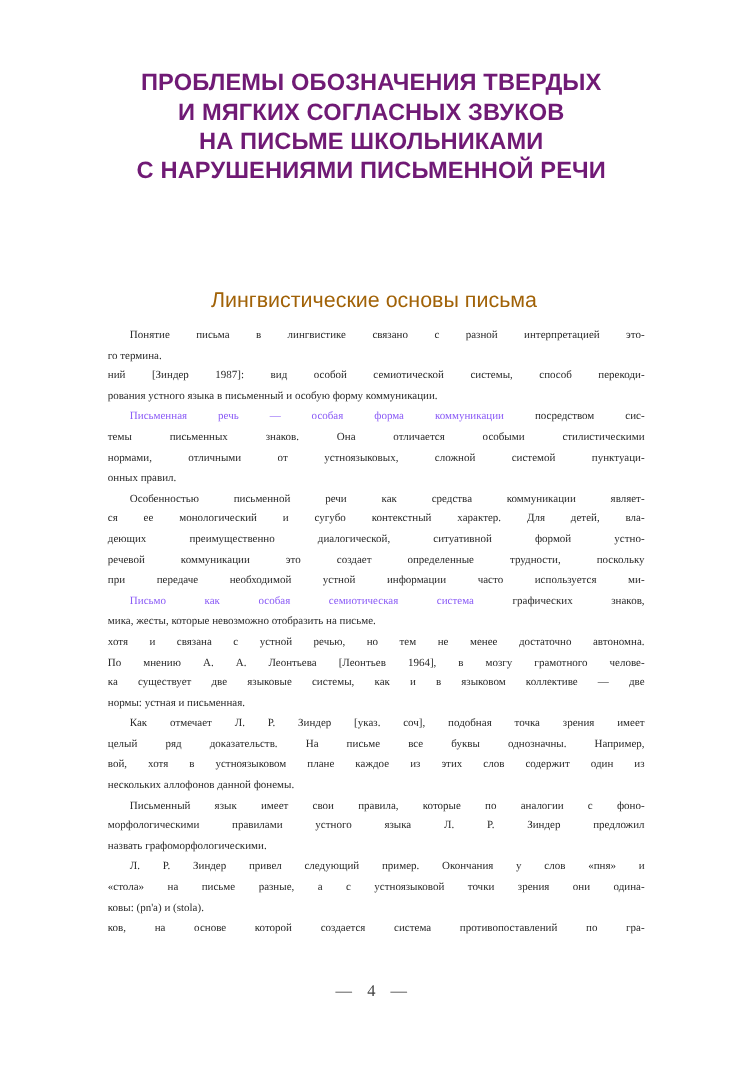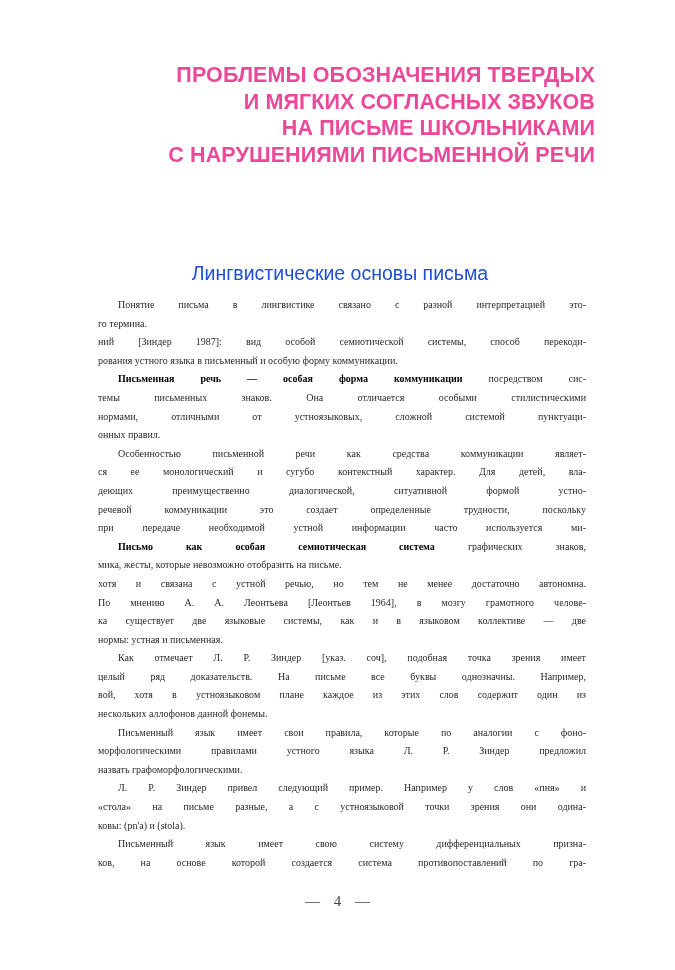--- a/index.html
+++ b/index.html
@@ -1,38 +1,38 @@
 <!DOCTYPE html>
 <html><head>
   <meta charset="utf-8">
   <style>
     html, body { margin: 0; padding: 0; background: #ffffff; }
     body { width: 675px; height: 970px; position: relative; overflow: hidden; }
     .page { position: absolute; left: 0; top: 0; width: 675px; height: 970px; background: #fff; }
     .title {
       position: absolute; left: 80px; top: 62px; width: 515px;
       font-family: "Liberation Sans", sans-serif; font-weight: bold;
-      font-size: 21.5px; line-height: 26.5px; text-align: right; color: #ec4899;
+      font-size: 21.5px; line-height: 26.5px; text-align: center; color: #701a75;
       letter-spacing: 0.1px;
     }
     .title div { white-space: nowrap; }
     .section-heading {
       position: absolute; left: 90px; top: 261px; width: 500px;
       font-family: "Liberation Sans", sans-serif; font-weight: normal;
-      font-size: 19.5px; line-height: 24px; text-align: center; color: #1d4ed8;
+      font-size: 19.5px; line-height: 24px; text-align: center; color: #a16207;
     }
     .body-text {
       position: absolute; left: 98px; top: 296px; width: 488px;
       font-family: "Liberation Serif", serif; font-size: 10px;
       line-height: 18.6px; color: #2a2a2a;
     }
     .line { white-space: nowrap; text-align: justify; text-align-last: justify; display: block; height: 18.6px; overflow: visible; }
     .line.last { text-align-last: left; }
     .line.indent { padding-left: 20px; }
-    .b { font-weight: bold; color: #000000; }
+    .b { font-weight: normal; color: #8b5cf6; }
     .page-number {
       position: absolute; left: 0; top: 893px; width: 675px; text-align: center;
       font-family: "Liberation Serif", serif; font-size: 15px; color: #444;
       word-spacing: 10px;
     }
   </style>
 </head>
 <body>
 
 <div class="page">
@@ -65,21 +65,20 @@
     <span class="line"><span>По мнению А. А. Леонтьева [Леонтьев 1964], в мозгу грамотного челове-</span></span>
     <span class="line"><span>ка существует две языковые системы, как и в языковом коллективе — две</span></span>
     <span class="line last"><span>нормы: устная и письменная.</span></span>
     <span class="line indent"><span>Как отмечает Л. Р. Зиндер [указ. соч], подобная точка зрения имеет</span></span>
     <span class="line"><span>целый ряд доказательств. На письме все буквы однозначны. Например,</span></span>
     <span class="line"><span>вой, хотя в устноязыковом плане каждое из этих слов содержит один из</span></span>
     <span class="line last"><span>нескольких аллофонов данной фонемы.</span></span>
     <span class="line indent"><span>Письменный язык имеет свои правила, которые по аналогии с фоно-</span></span>
     <span class="line"><span>морфологическими правилами устного языка Л. Р. Зиндер предложил</span></span>
     <span class="line last"><span>назвать графоморфологическими.</span></span>
-    <span class="line indent"><span>Л. Р. Зиндер привел следующий пример. Например у слов «пня» и</span></span>
+    <span class="line indent"><span>Л. Р. Зиндер привел следующий пример. Окончания у слов «пня» и</span></span>
     <span class="line"><span>«стола» на письме разные, а с устноязыковой точки зрения они одина-</span></span>
     <span class="line last"><span>ковы: (pn'a) и (stola).</span></span>
-    <span class="line indent"><span>Письменный язык имеет свою систему дифференциальных призна-</span></span>
     <span class="line"><span>ков, на основе которой создается система противопоставлений по гра-</span></span>
   </div>
 
   <div class="page-number">— 4 —</div>
 </div>
 
 </body></html>

